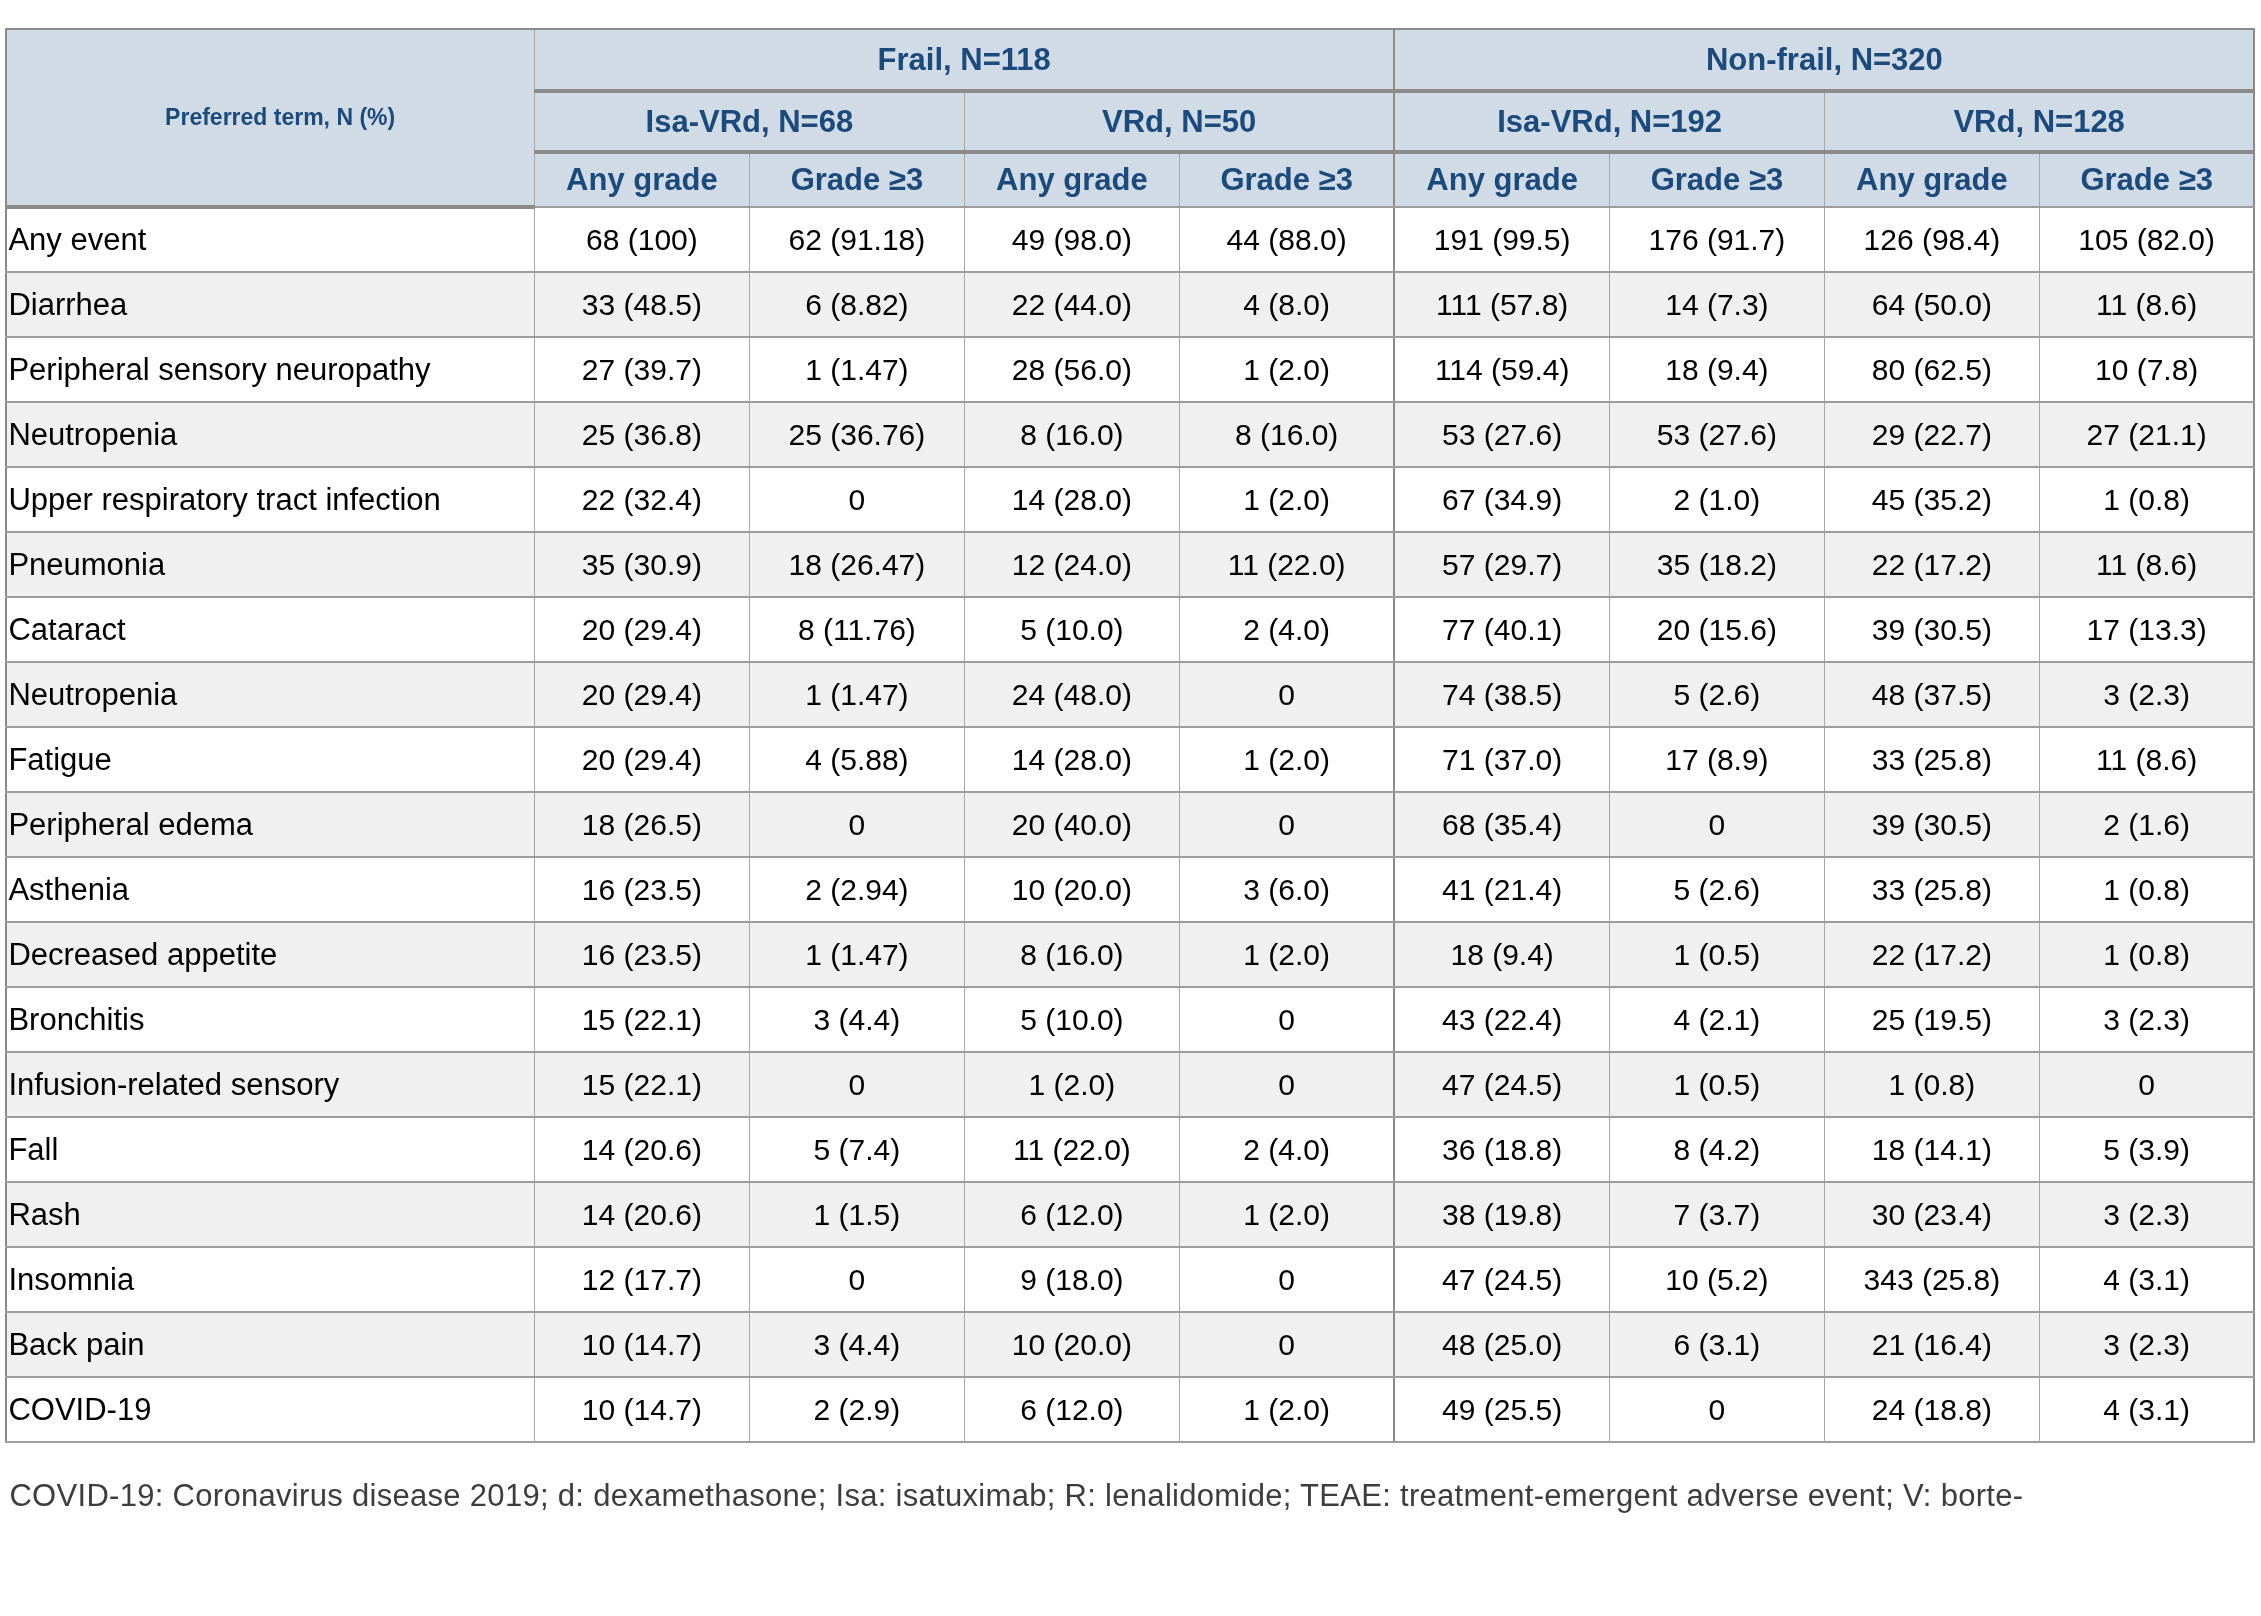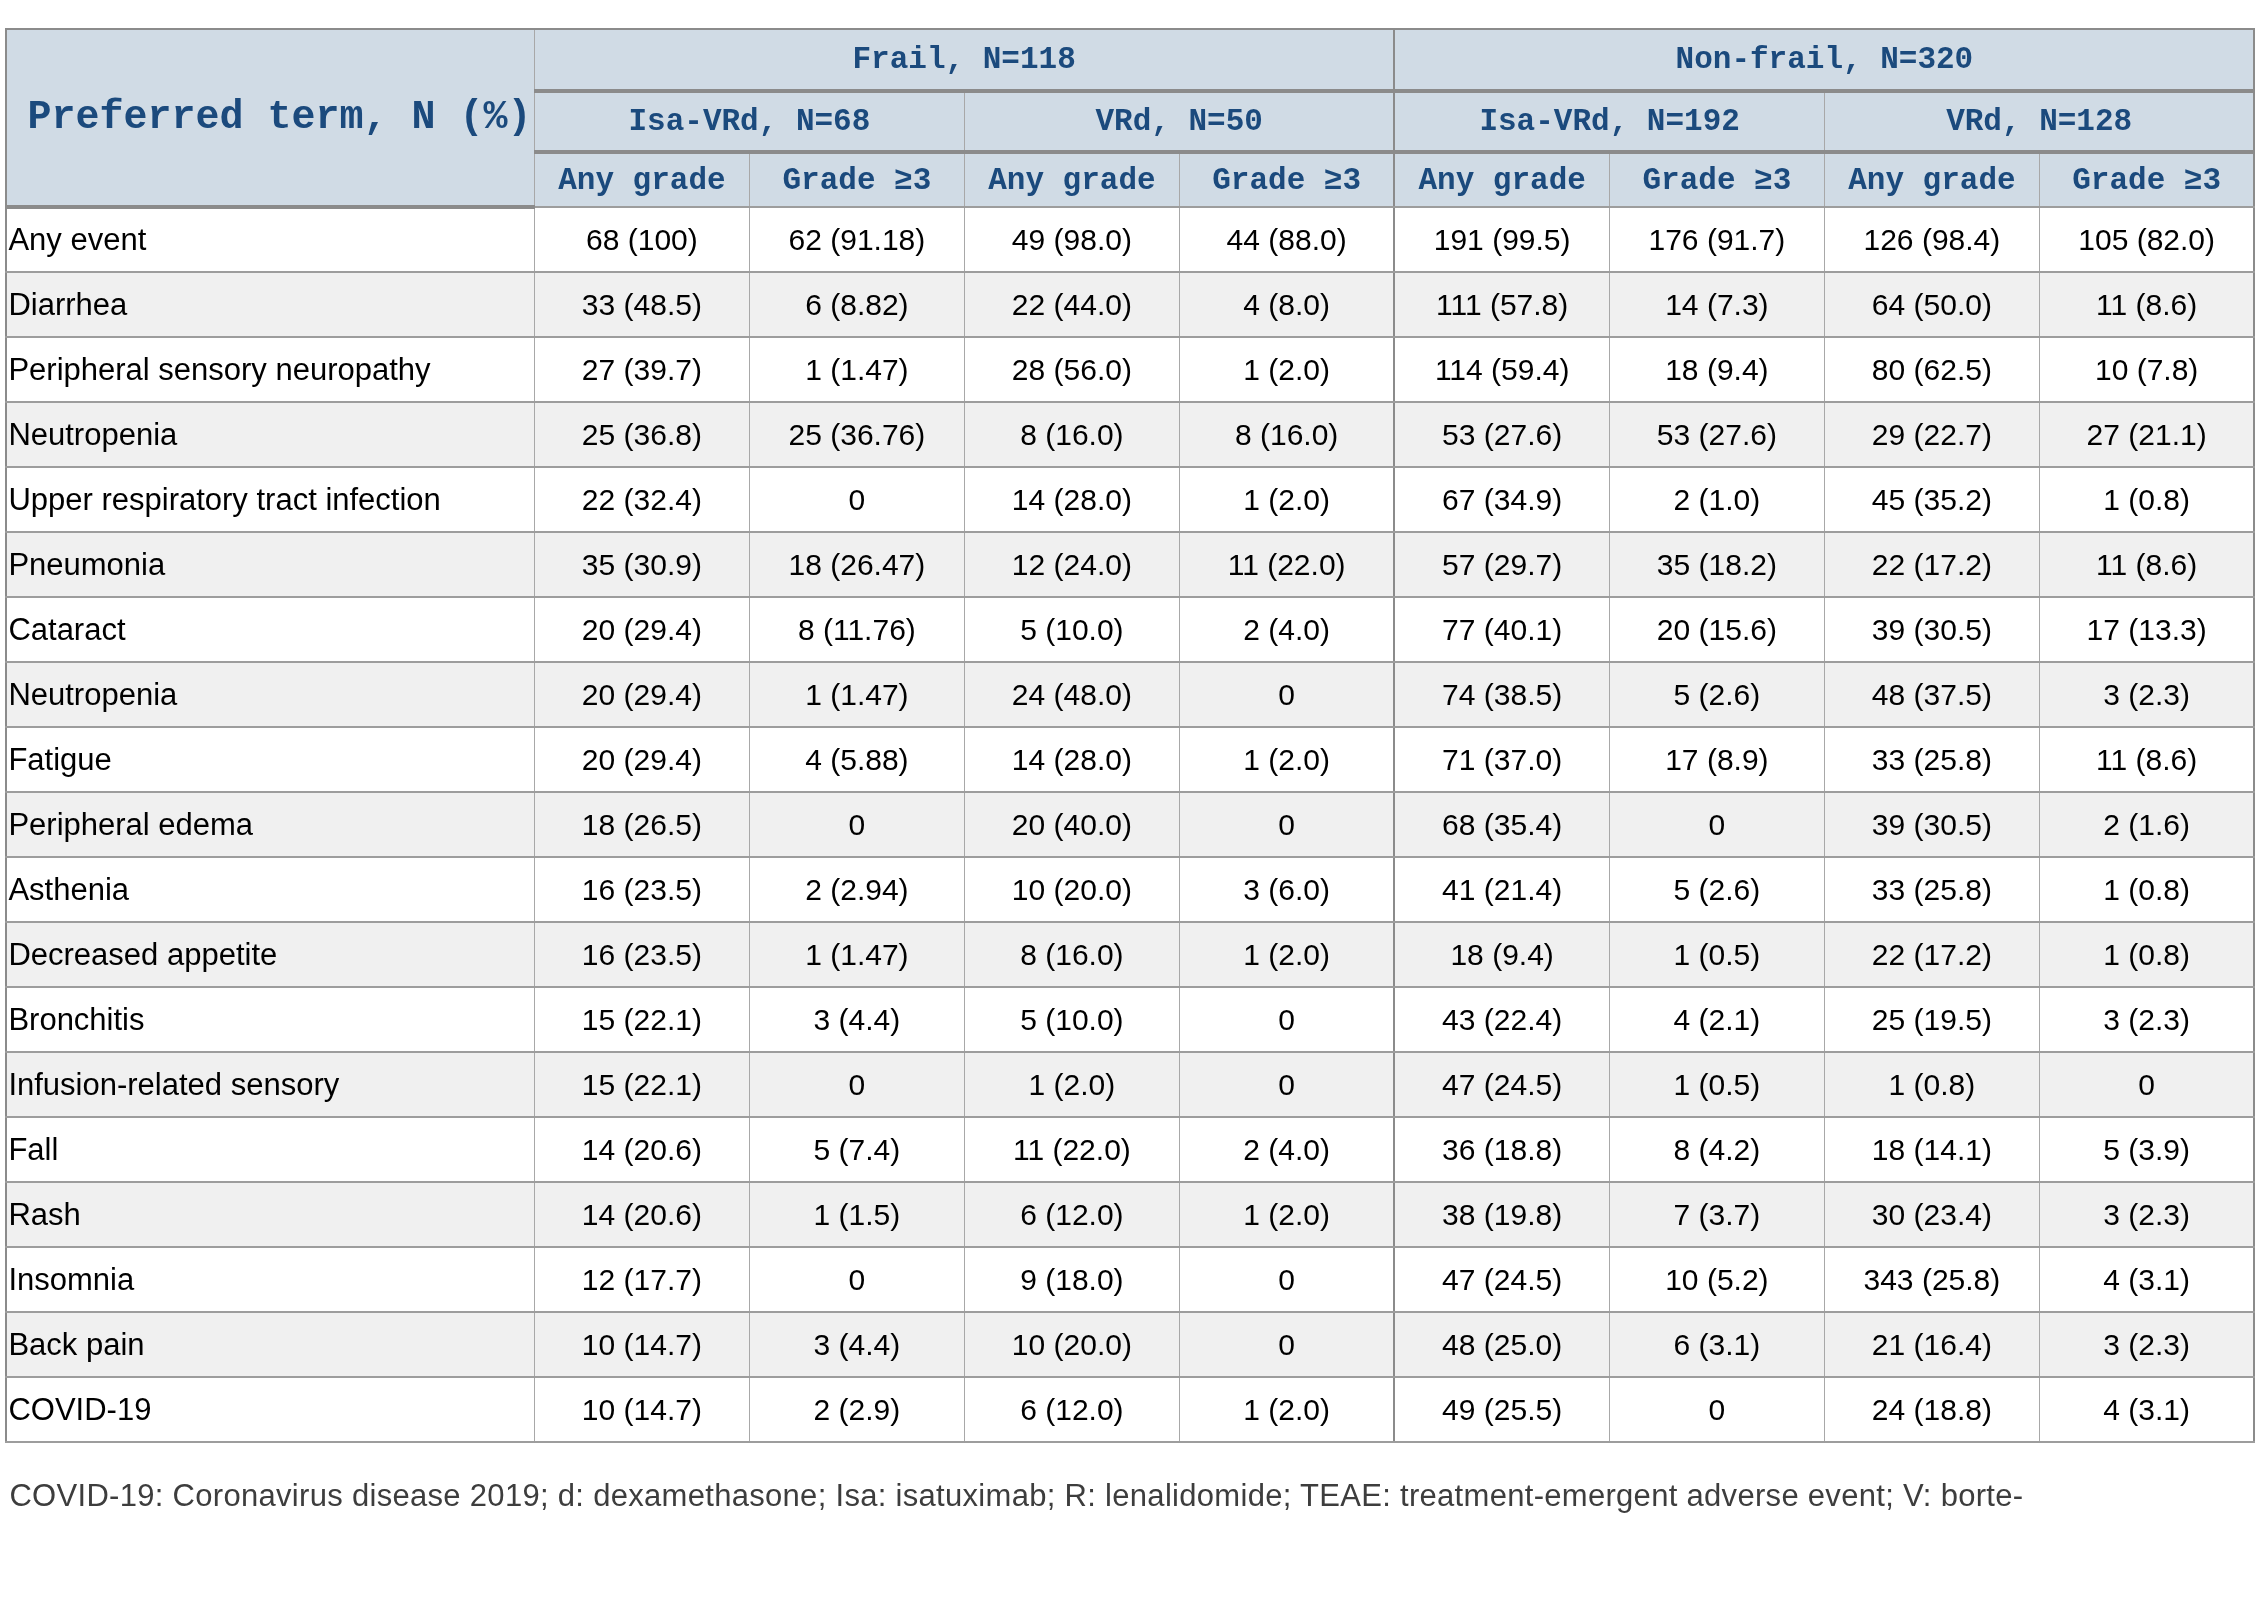--- a/index.html
+++ b/index.html
@@ -27,26 +27,25 @@
   col.c-val{width:215px;}
   th,td{box-sizing:border-box;}
   thead th{
     background:var(--header-bg);
     color:var(--header-text);
     font-weight:bold;
     font-size:31px;
     text-align:center;
     border-left:1.3px solid var(--grid-light);
     border-right:1.3px solid var(--grid-light);
-    font-family:Liberation Mono, monospace;
   }
   th.corner{
-    text-align:left;
+    text-align:center;
     padding-left:20px;
-    font-size:40px;
+    font-size:23px;
     vertical-align:middle;
     border-bottom:2px solid var(--grid);
   }
   tr.group-row th{height:62px;border-bottom:4px solid var(--grid-heavy);}
   tr.arm-row th{height:61px;border-bottom:4px solid var(--grid-heavy);}
   tr.grade-row th{height:55px;border-bottom:2px solid var(--grid);}
   th.gsep,td.gsep{border-left:2.7px solid var(--grid-heavy);}
   tbody td{
     height:65px;
     font-size:30px;

